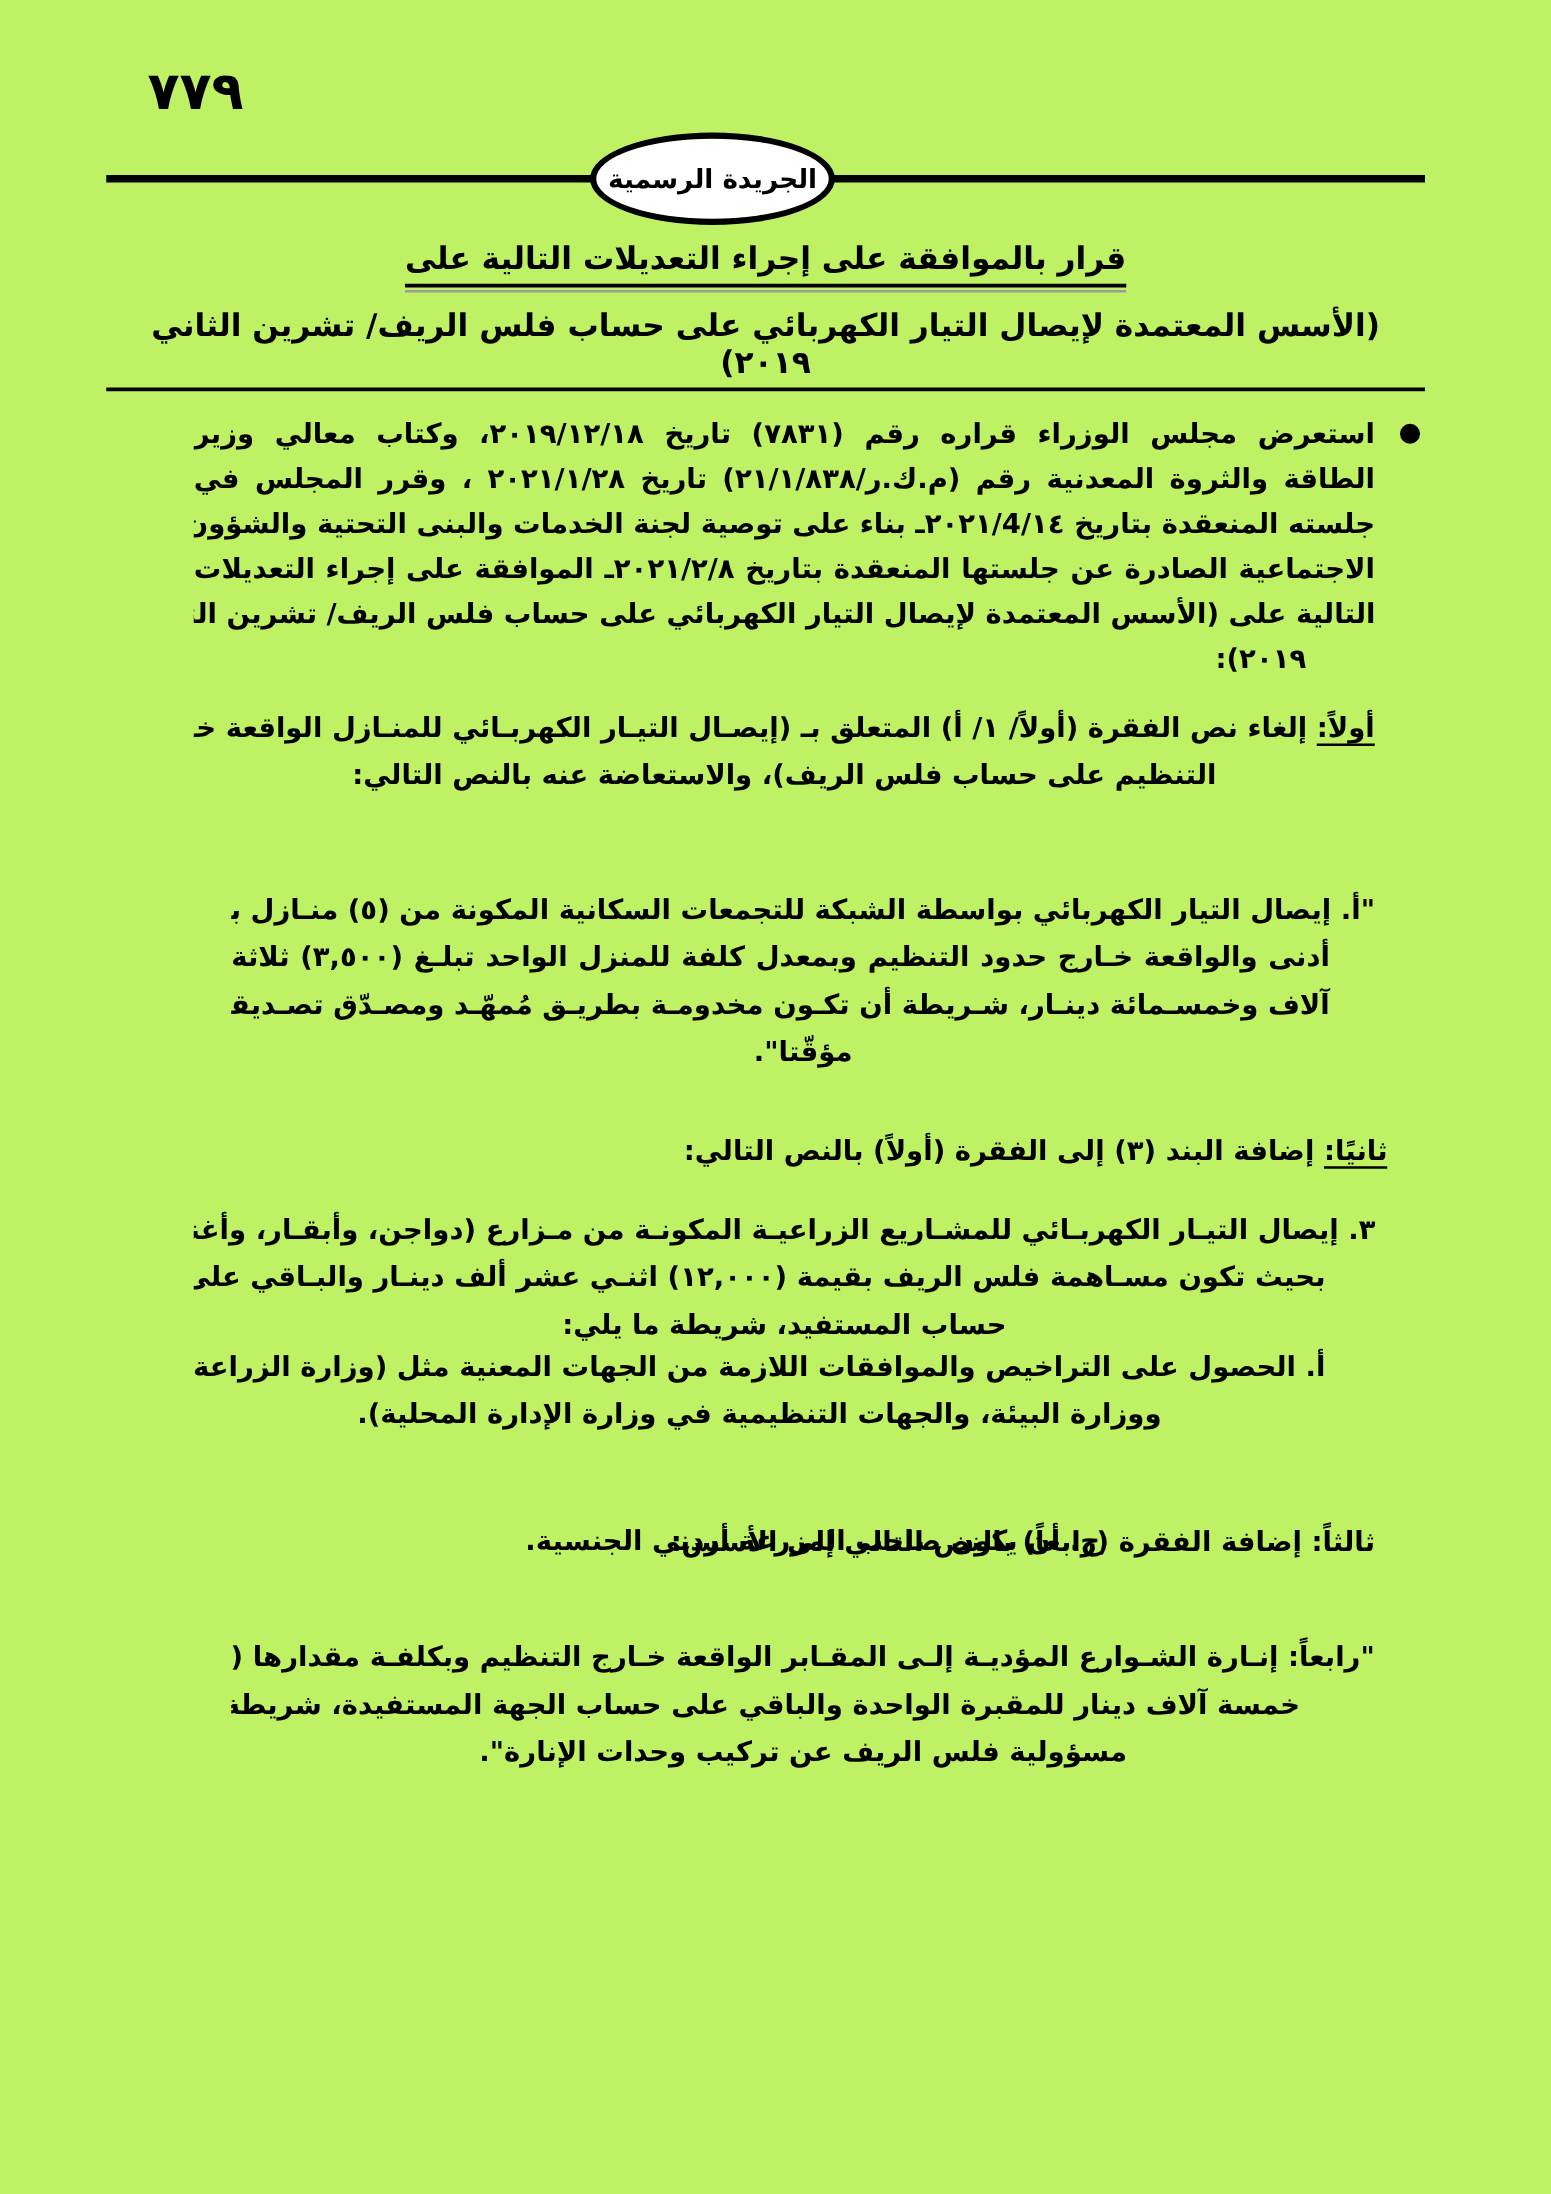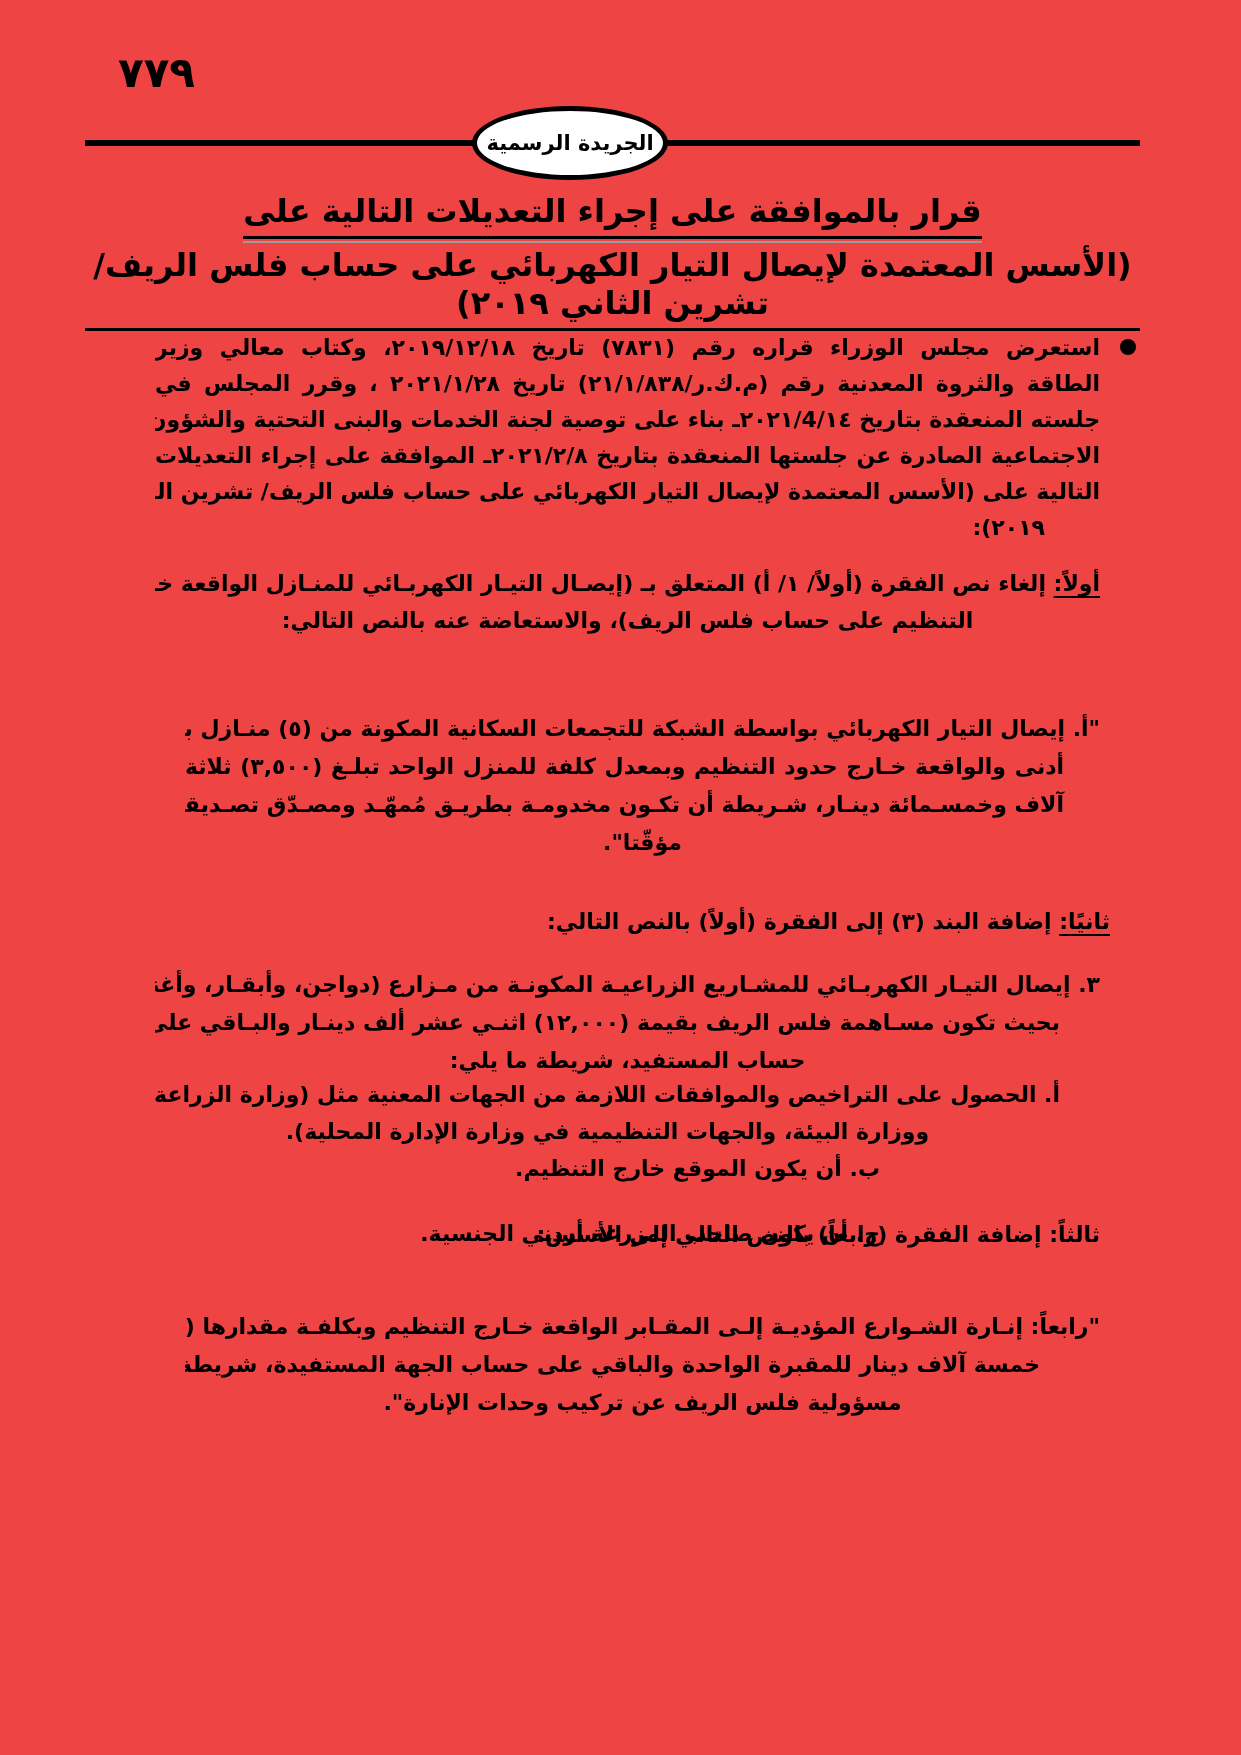--- a/index.html
+++ b/index.html
@@ -1,19 +1,19 @@
 <!DOCTYPE html>
 <html lang="ar" dir="rtl"><head>
 <meta charset="utf-8">
 <style>
   html,body{margin:0;padding:0;background:#ffffff;}
   .page{
     position:relative;
     width:1241px;height:1755px;
-    background:#ef4444;
+    background:#bef264;
     font-family:"DejaVu Sans",sans-serif;
     font-weight:bold;
     color:#000;
     direction:rtl;
     overflow:hidden;
   }
   
   .page-number{
     position:absolute;left:118px;top:48px;
     font-size:42px;letter-spacing:2px;
@@ -28,21 +28,21 @@
     width:196px;height:74px;
     background:#fff;border:5px solid #000;border-radius:50%;
     display:flex;align-items:center;justify-content:center;
     box-sizing:border-box;z-index:2;
   }
   .badge span{font-size:21px;}
   
   .title-row{position:absolute;left:85px;width:1055px;text-align:center;}
   .t{
     display:inline-block;position:relative;
-    font-size:32px;
+    font-size:25px;
     border-bottom:3px solid #000;
     padding-bottom:6px;
   }
   .t1::after{
     content:"";position:absolute;left:0;right:0;bottom:-7px;
     height:2px;background:#9b9b9b;
   }
   
   .para{position:absolute;font-size:22px;}
   .line{
@@ -131,23 +131,20 @@
   <div class="para item3">
     <div class="line">٣. إيصال التيـار الكهربـائي للمشـاريع الزراعيـة المكونـة من مـزارع (دواجن، وأبقـار، وأغنـام)</div>
     <div class="line ind40">بحيث تكون مسـاهمة فلس الريف بقيمة (١٢,٠٠٠) اثنـي عشر ألف دينـار والبـاقي على</div>
     <div class="line c">حساب المستفيد، شريطة ما يلي:</div>
   </div>
 
   <div class="para subA">
     <div class="line r">أ. الحصول على التراخيص والموافقات اللازمة من الجهات المعنية مثل (وزارة الزراعة،</div>
     <div class="line c">ووزارة البيئة، والجهات التنظيمية في وزارة الإدارة المحلية).</div>
   </div>
-  <div class="para subB">
-    <div class="line r">ب. أن يكون الموقع خارج التنظيم.</div>
-  </div>
   <div class="para subC">
     <div class="line r">ج. أن يكون صاحب المزرعة أردني الجنسية.</div>
   </div>
 
   <div class="para third">
     <div class="line r">ثالثاً: إضافة الفقرة (رابعاً) بالنص التالي إلى الأسس:</div>
   </div>
 
   <div class="para quoteF">
     <div class="line">"رابعاً: إنـارة الشـوارع المؤديـة إلـى المقـابر الواقعة خـارج التنظيم وبكلفـة مقدارها (٥٠٠٠)</div>

